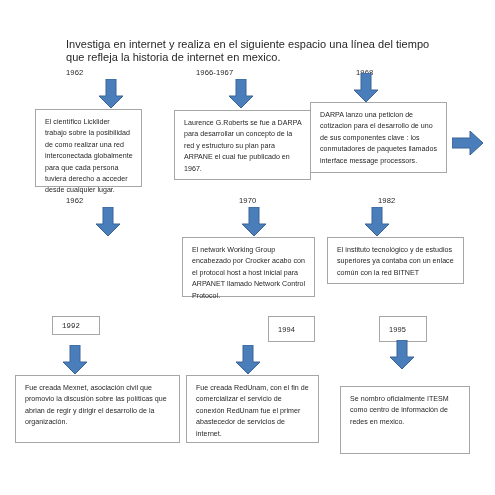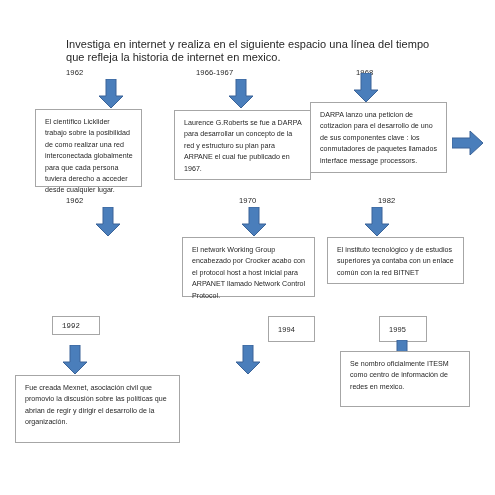--- a/index.html
+++ b/index.html
@@ -146,15 +146,16 @@
       <polygon points="8,0 18,0 18,17 25,17 13,29 1,17 8,17" fill="#4a7ebb" stroke="#3a6398" stroke-width="1"></polygon>
     </svg>
   </div>
   <div class="arrow-down" style="left:389px; top:340px;">
     <svg viewBox="0 0 26 30" preserveAspectRatio="none">
       <polygon points="8,0 18,0 18,17 25,17 13,29 1,17 8,17" fill="#4a7ebb" stroke="#3a6398" stroke-width="1"></polygon>
     </svg>
   </div>
 
   <div class="tbox" style="left:15px; top:375px; width:165px; height:68px;">Fue creada Mexnet, asociación civil que promovio la discusión sobre las políticas que abrian de regir  y dirigir el desarrollo de la organización.</div>
-  <div class="tbox" style="left:340px; top:351px; width:130px; height:56px;">Se nombro oficialmente ITESM como centro de información de redes en mexico.</div>
+  <div class="tbox" style="left:186px; top:375px; width:133px; height:68px;">Fue creada RedUnam, con el fin de comercializar el servicio de conexión RedUnam fue el primer abastecedor de servicios de internet.</div>
+  <div class="tbox" style="left:340px; top:386px; width:130px; height:68px;">Se nombro oficialmente ITESM como centro de información de redes en mexico.</div>
 
 </div>
 
 </body></html>

